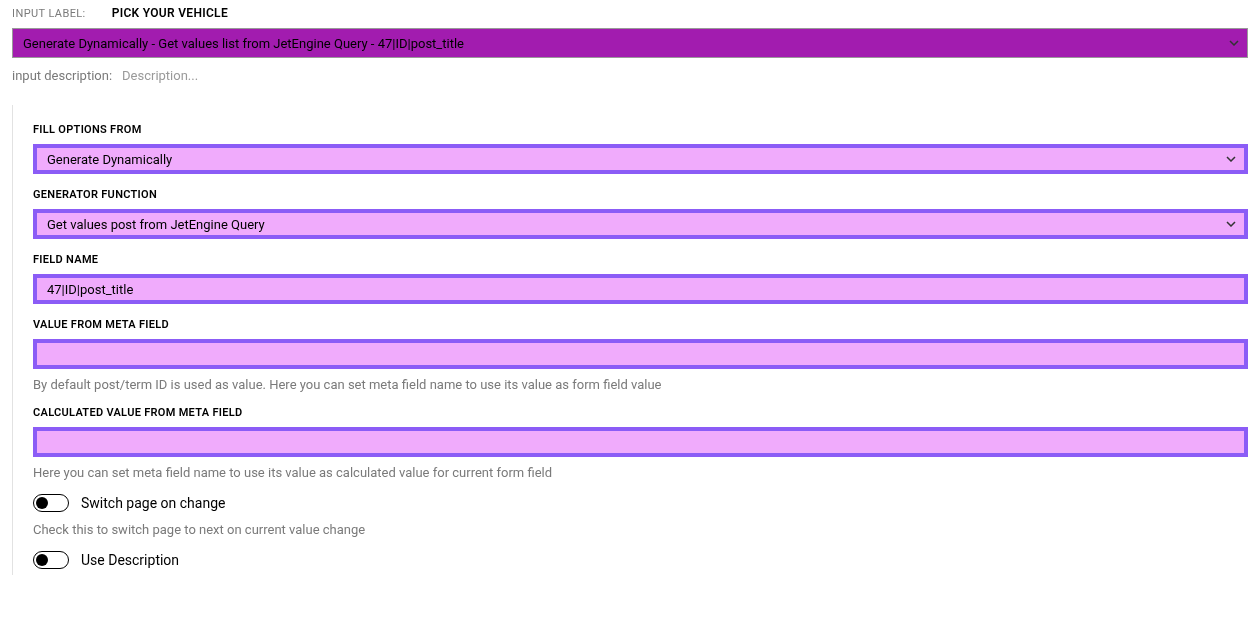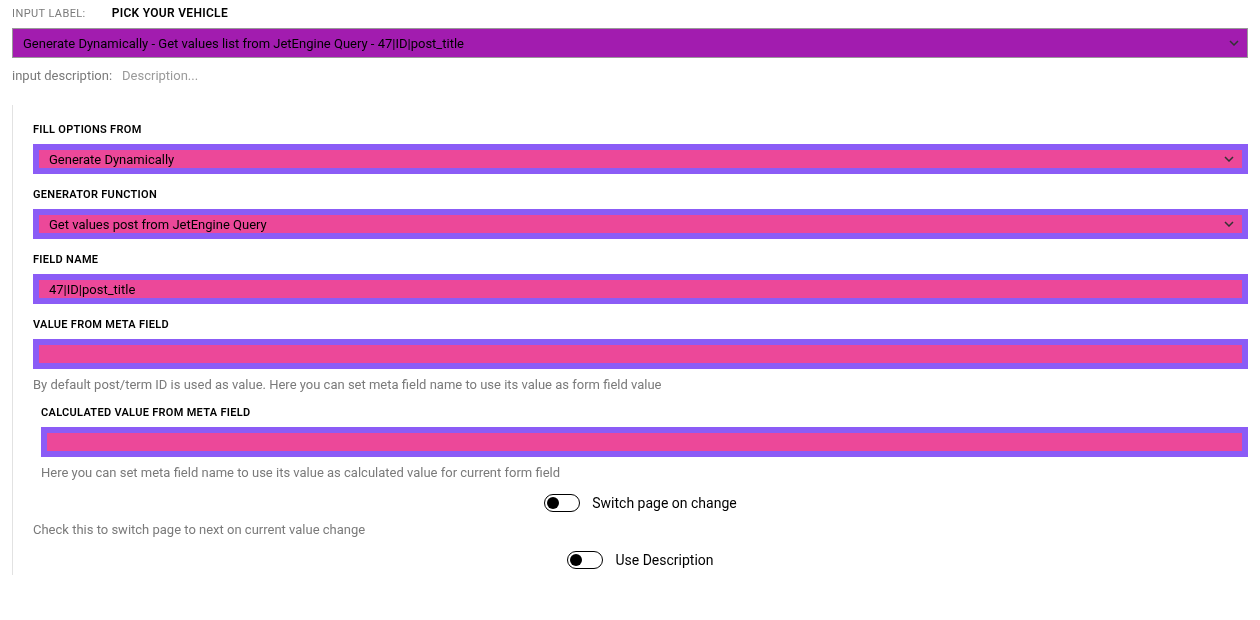--- a/index.html
+++ b/index.html
@@ -74,27 +74,27 @@
     font-size: 11px;
     font-weight: 600;
     letter-spacing: .3px;
     color: #000;
     text-transform: uppercase;
     margin-bottom: 8px;
   }
   .select-box, .text-box {
     position: relative;
     width: 100%;
-    border: 6px solid #8b5cf6;
+    border: 4px solid #8b5cf6;
     height: 30px;
     display: flex;
     align-items: center;
     padding: 0 28px 0 10px;
     font-size: 13px;
-    background: #ec4899;
+    background: #f0abfc;
   }
   .select-box { cursor: pointer; }
   .select-box .chev {
     position: absolute;
     right: 8px;
     top: 50%;
     transform: translateY(-50%);
   }
   .text-box { padding-right: 10px; }
 
@@ -102,21 +102,20 @@
     margin-top: 8px;
     font-size: 13px;
     color: #7a7a7a;
   }
 
   .toggle-row {
     display: flex;
     align-items: center;
     gap: 12px;
     margin-top: 14px;
-    justify-content: center;
   }
   .toggle {
     width: 36px;
     height: 18px;
     border: 1.5px solid #000;
     border-radius: 999px;
     position: relative;
     cursor: pointer;
     background: #fff;
     flex-shrink: 0;
@@ -193,21 +192,21 @@
   </div>
 
   <div class="field-group">
     <div class="field-label">VALUE FROM META FIELD</div>
     <div class="text-box">
       <span></span>
     </div>
     <div class="help-text">By default post/term ID is used as value. Here you can set meta field name to use its value as form field value</div>
   </div>
 
-  <div class="field-group" style="margin-bottom:6px;margin-left:8px;">
+  <div class="field-group" style="margin-bottom:6px;">
     <div class="field-label">CALCULATED VALUE FROM META FIELD</div>
     <div class="text-box">
       <span></span>
     </div>
     <div class="help-text">Here you can set meta field name to use its value as calculated value for current form field</div>
   </div>
 
   <div class="toggle-row">
     <div class="toggle">
         <div class="knob"></div>

